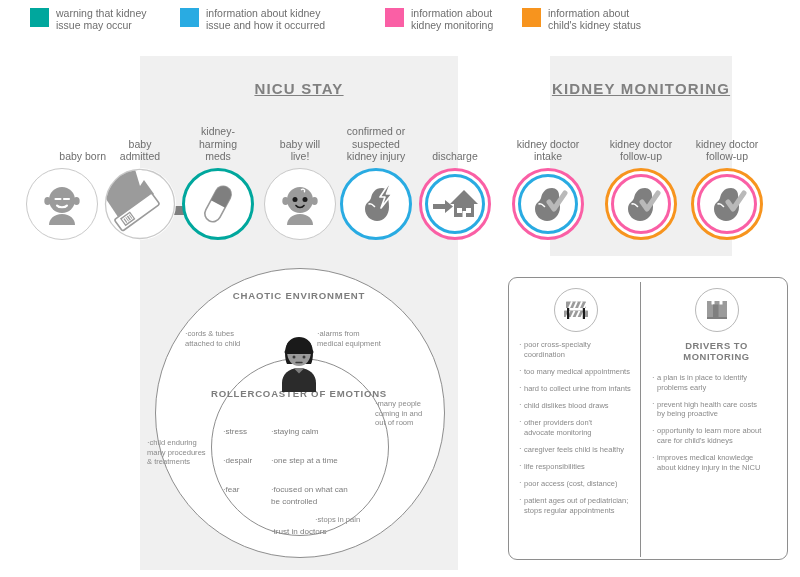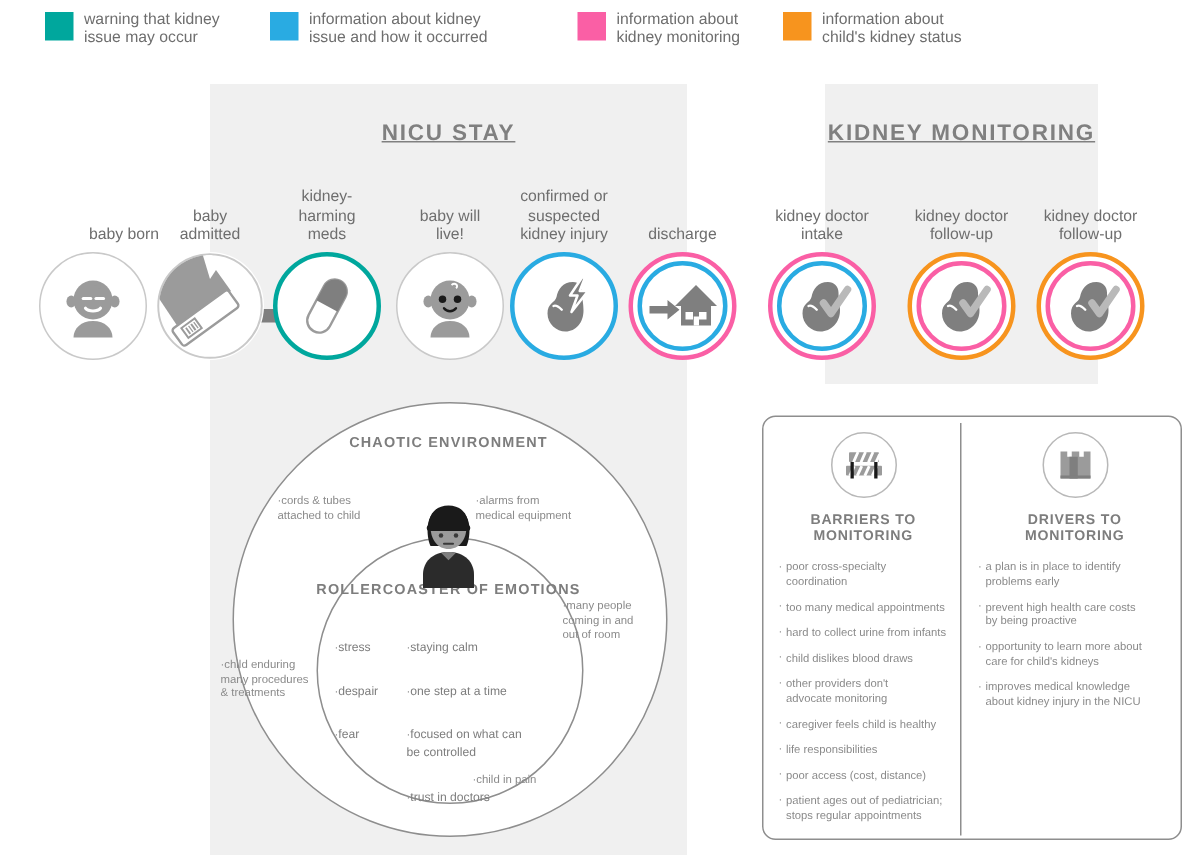--- a/index.html
+++ b/index.html
@@ -305,21 +305,21 @@
     <span class="bul">·</span><span>many people
 coming in and
 out of room</span>
   </div>
   <div class="note" style="left:2px;top:167px;">
     <span class="bul">·</span><span>child enduring
 many procedures
 &amp; treatments</span>
   </div>
   <div class="note" style="left:170px;top:244px;">
-    <span class="bul">·</span><span>child in pain</span>
+    <span class="bul">·</span><span>stops in pain</span>
   </div>
 
   <div id="figure">
     <svg width="46" height="56" viewBox="0 0 46 56">
       <path d="M23 2C13 2 9 9 9 17c0 5 1 9 2 11h24c1-2 2-6 2-11 0-8-4-15-14-15z" fill="#1a1a1a"></path>
       <path d="M11 15c0 9 5 15 12 15s12-6 12-15" fill="#9b9b9b"></path>
       <path d="M10 12c3 4 9 6 13 6s10-2 13-6c-1-7-6-11-13-11S11 5 10 12z" fill="#1a1a1a"></path>
       <rect x="8.5" y="14" width="29" height="4" rx="2" fill="#1a1a1a"></rect>
       <circle cx="18" cy="21" r="1.5" fill="#3a3a3a"></circle>
         <circle cx="28" cy="21" r="1.5" fill="#3a3a3a"></circle>
@@ -362,21 +362,20 @@
             <path d="M9.5 19.2 L12.5 12.8"></path>
             <path d="M14.5 19.2 L17.5 12.8"></path>
             <path d="M19.5 19.2 L22.5 12.8"></path>
         </g>
         <g fill="#1a1a1a">
             <rect x="5" y="10" width="2.2" height="11"></rect>
             <rect x="20.8" y="10" width="2.2" height="11"></rect>
           </g>
       </svg>
     </div>
-    <div class="bd-title">BARRIERS TO MONITORING</div>
     <ul class="bd-list">
       <li>poor cross-specialty coordination</li>
       <li>too many medical appointments</li>
       <li>hard to collect urine from infants</li>
       <li>child dislikes blood draws</li>
       <li>other providers don't
 advocate monitoring</li>
       <li>caregiver feels child is healthy</li>
       <li>life responsibilities</li>
       <li>poor access (cost, distance)</li>

